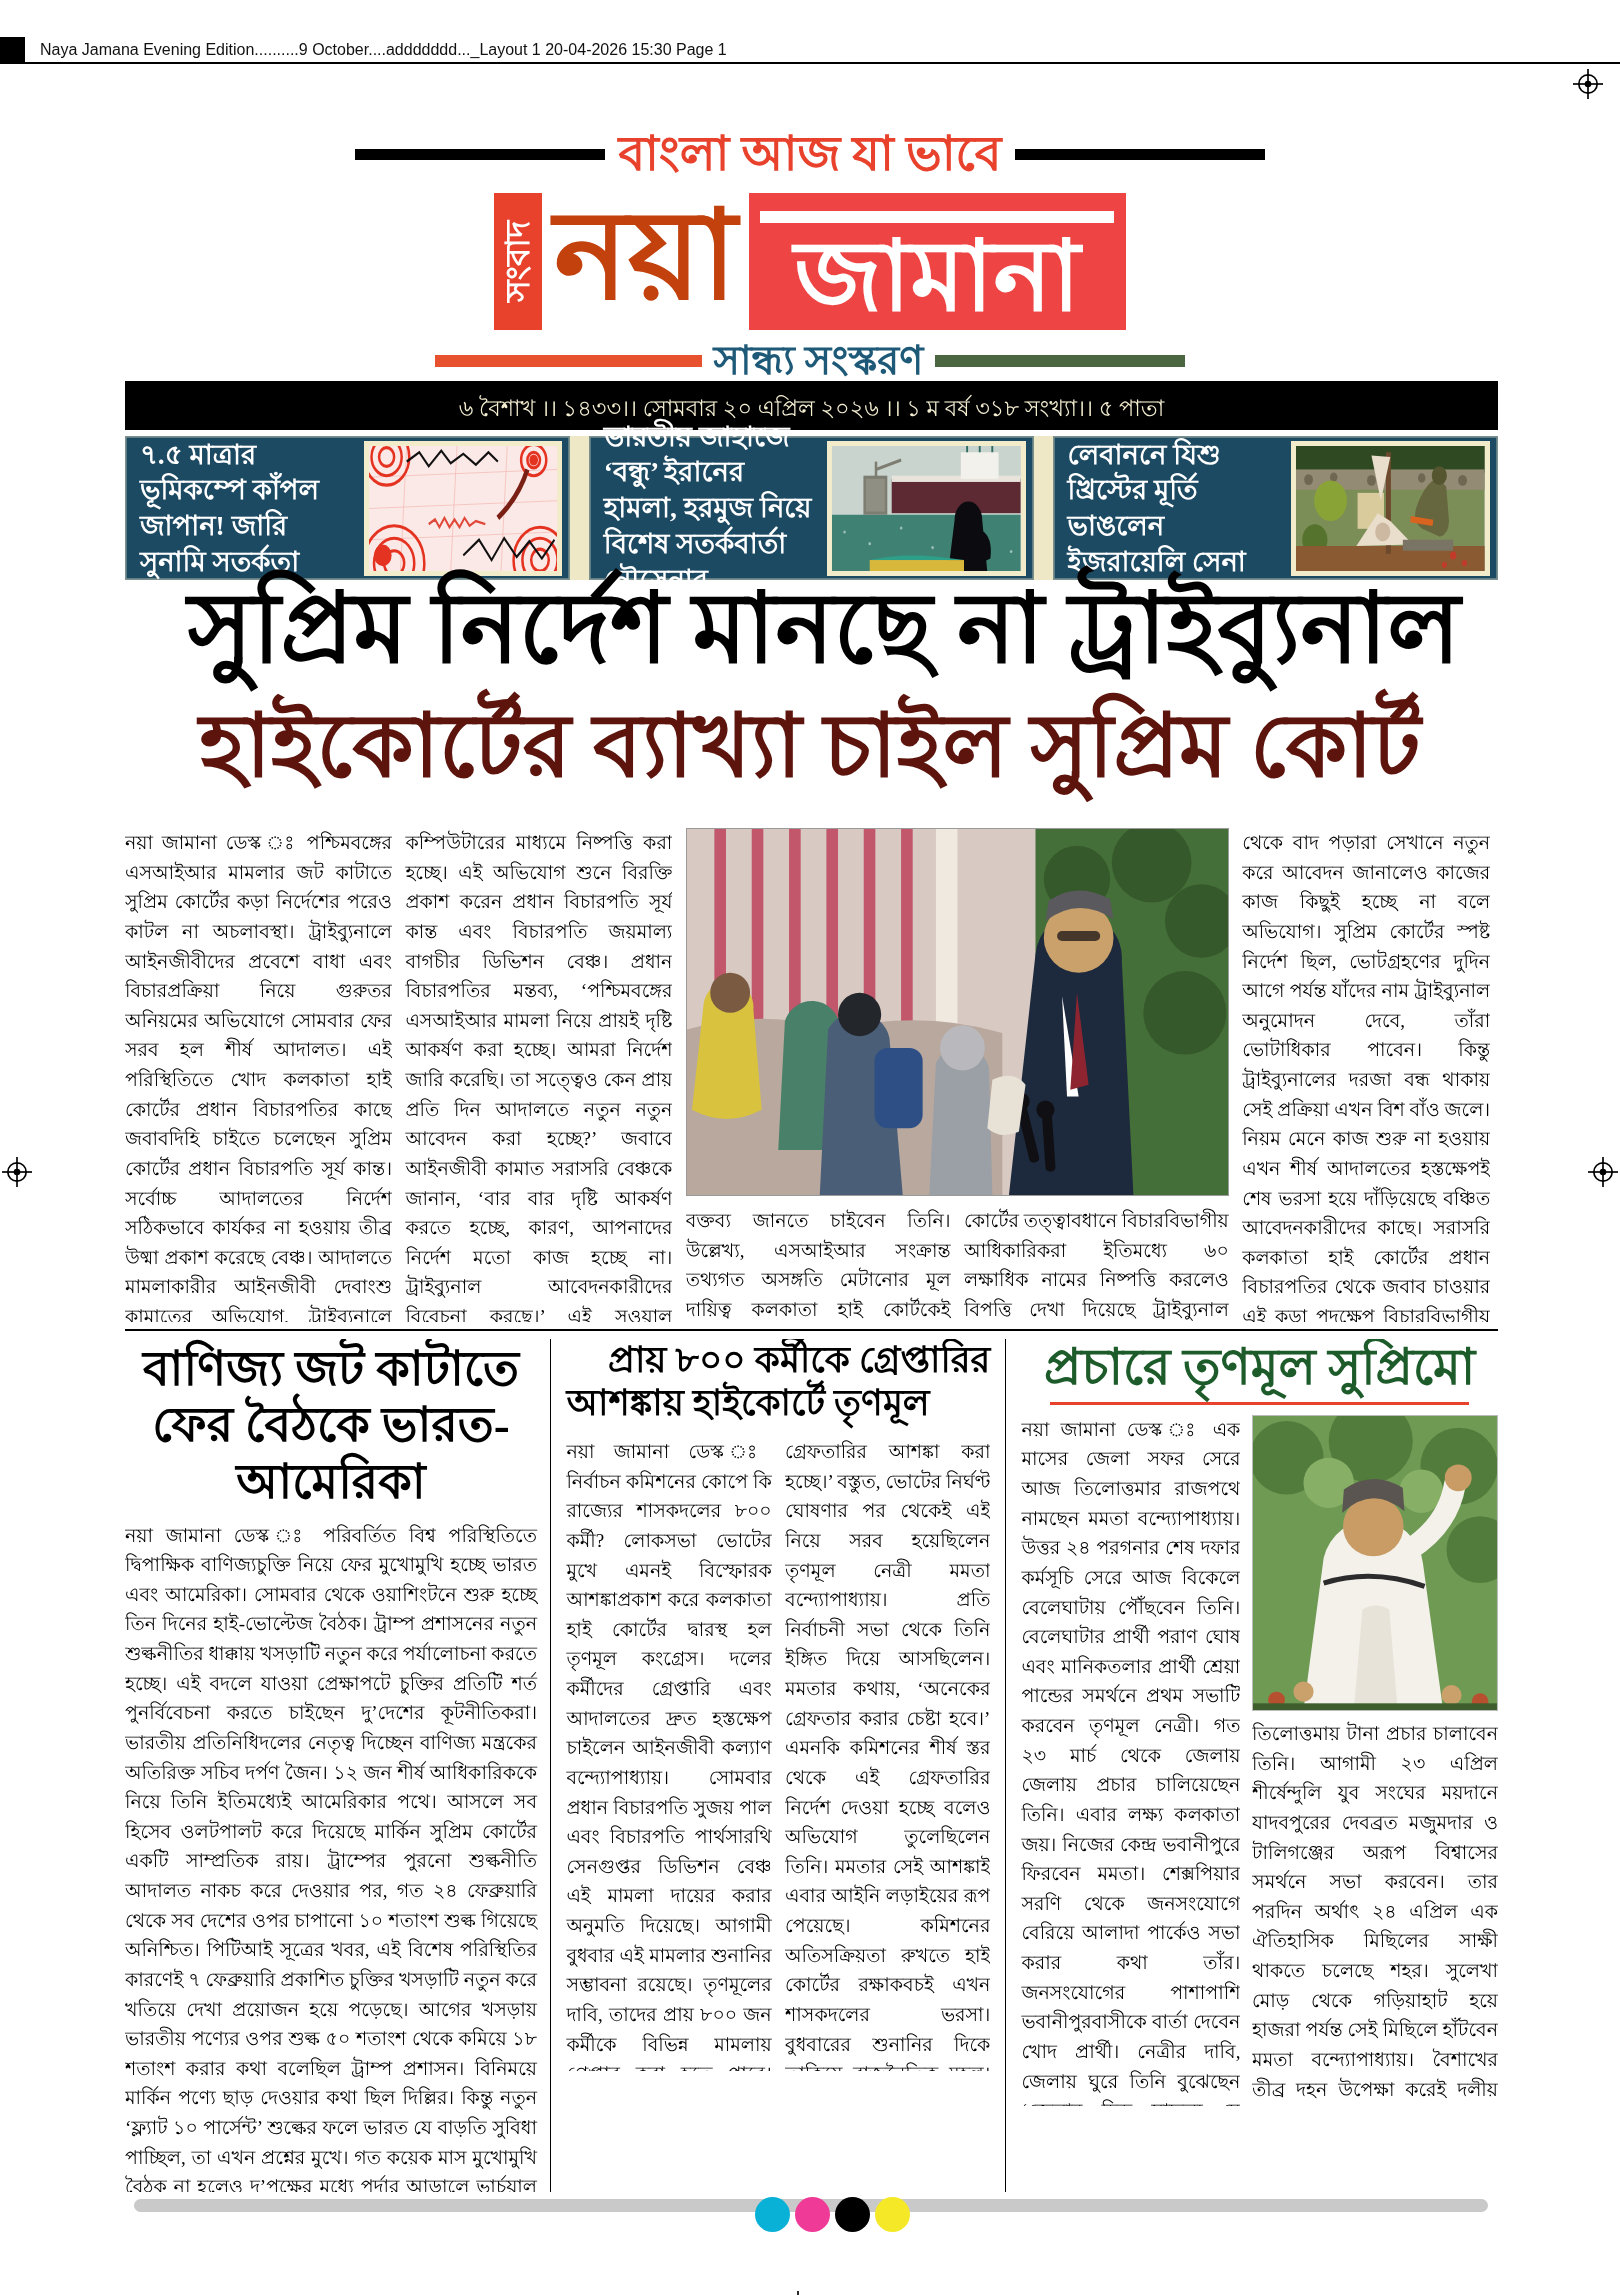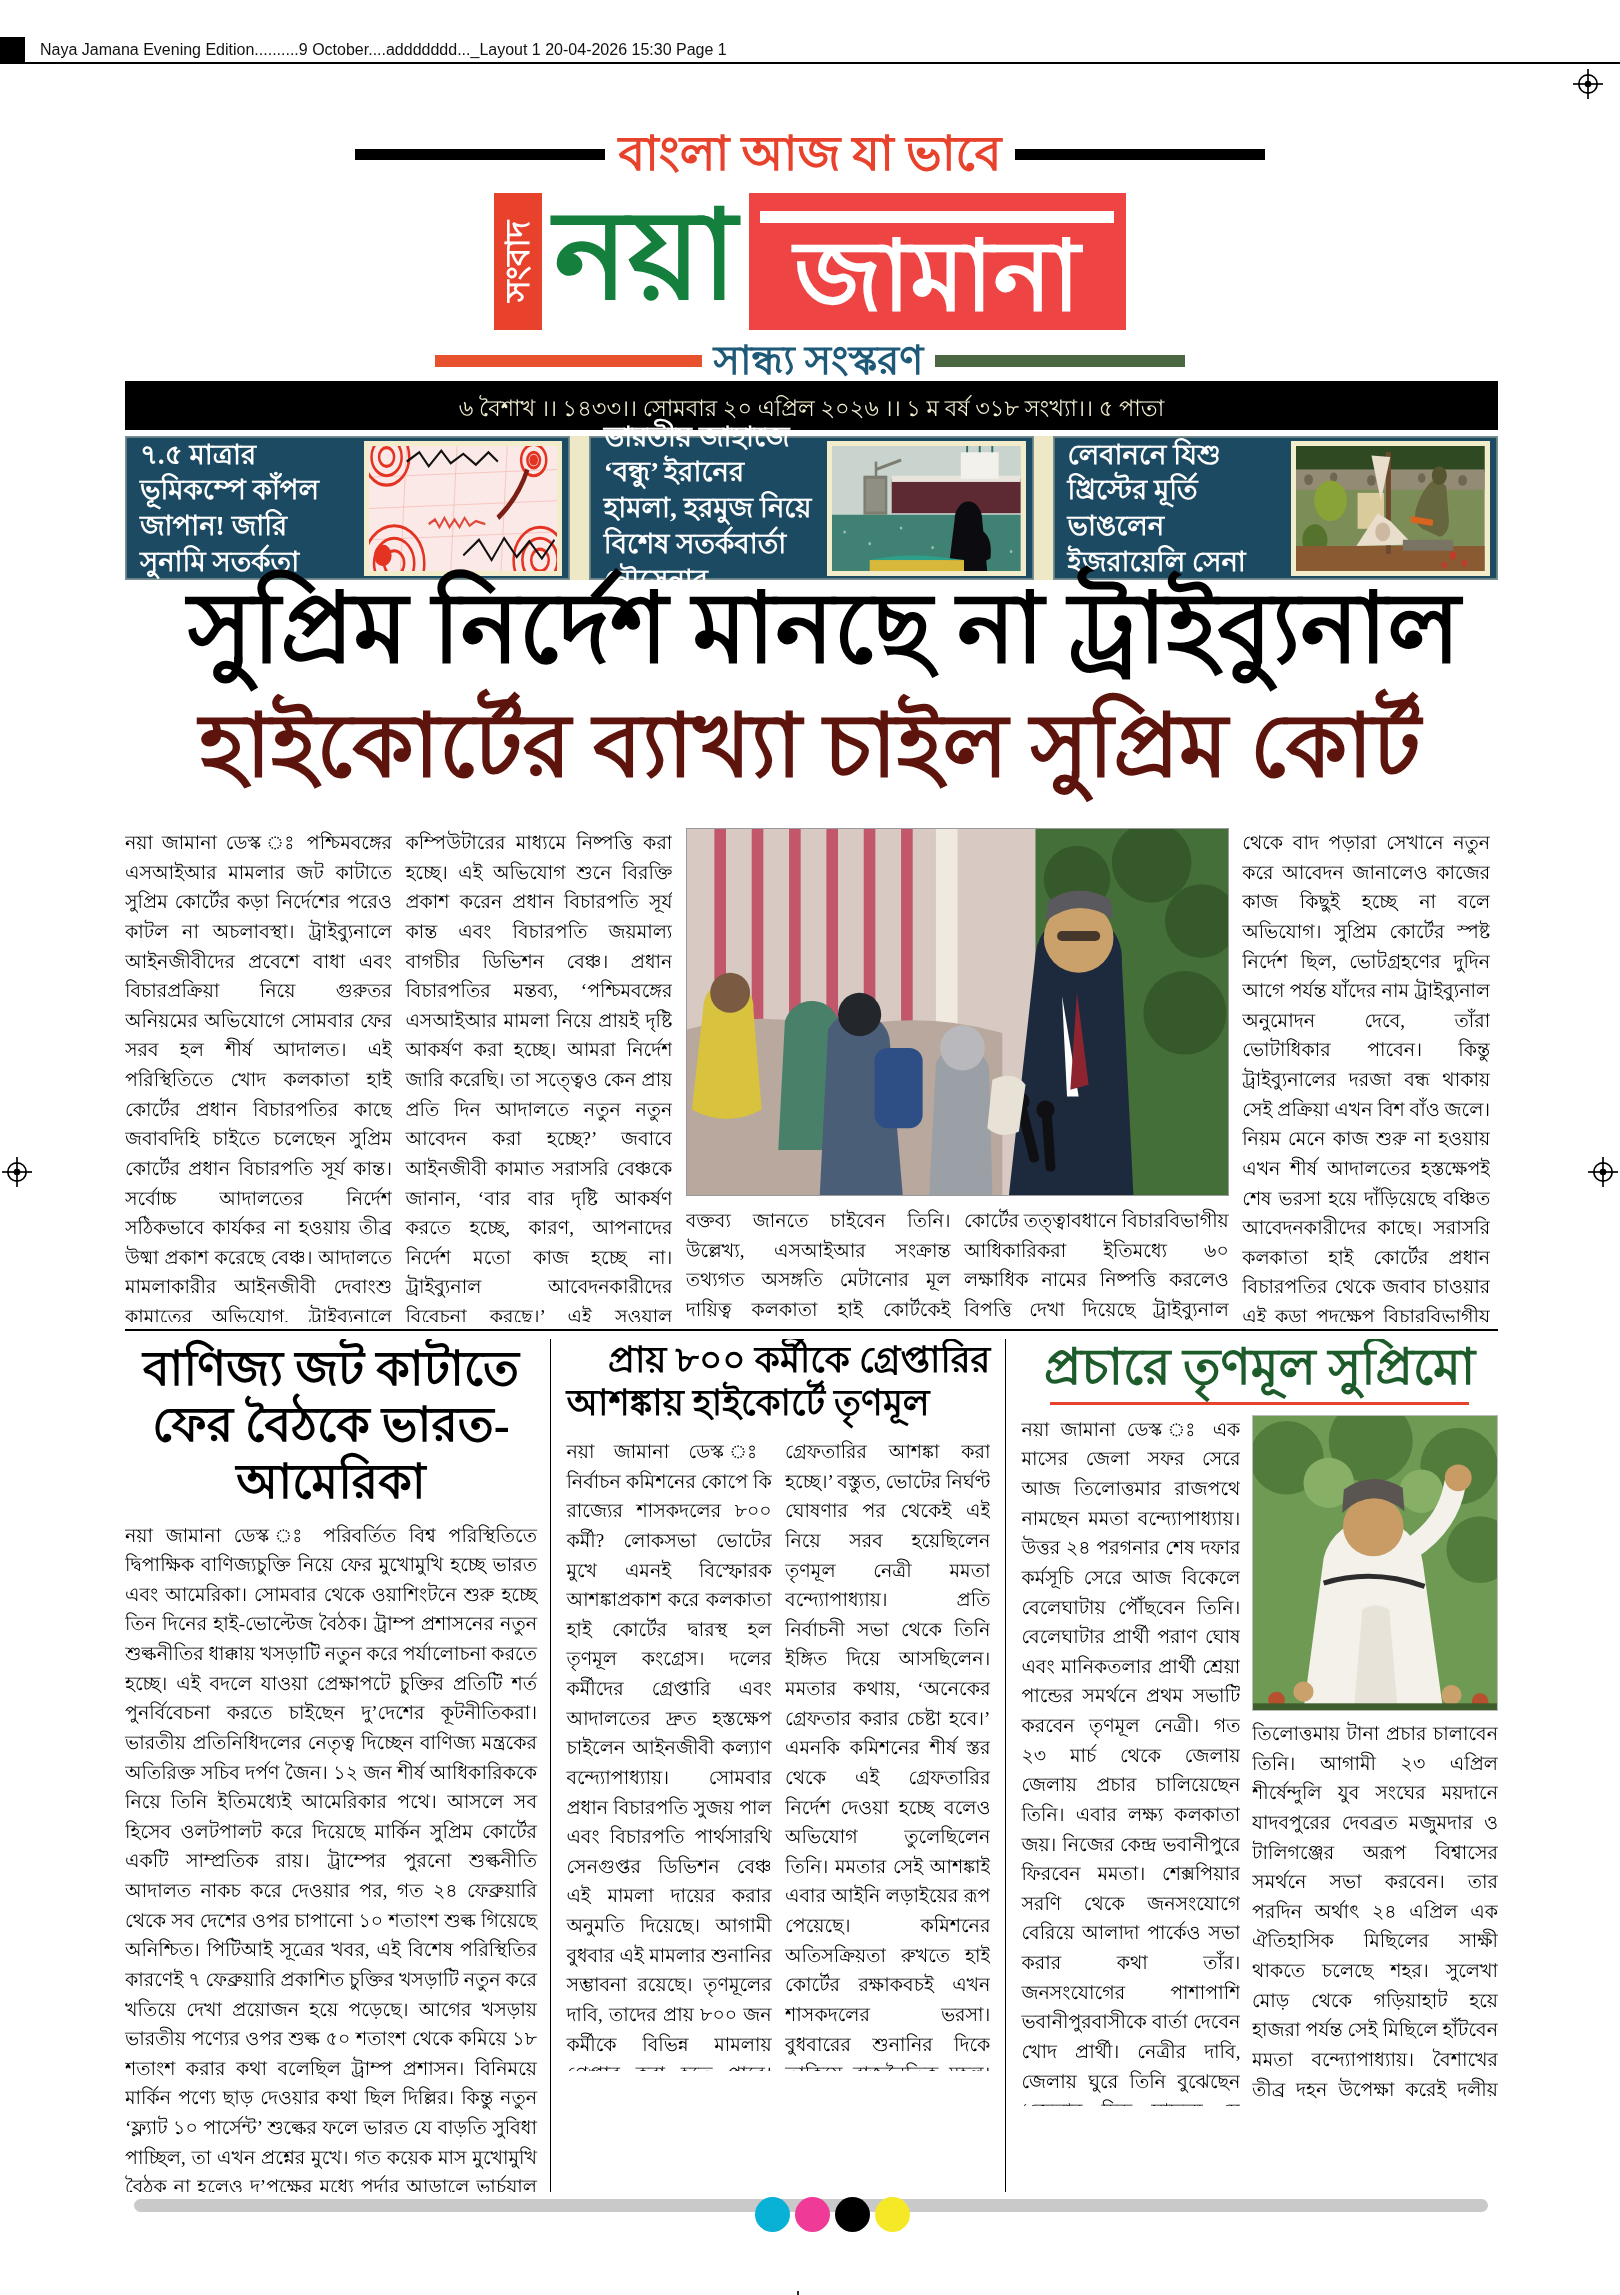--- a/index.html
+++ b/index.html
@@ -14,21 +14,21 @@
   .reg{position:absolute;width:30px;height:30px;}
   .reg svg{display:block;}
   
   .tagline{position:absolute;top:93px;left:0;right:0;display:flex;align-items:center;justify-content:center;gap:13.4px;}
   .tagline .rule{width:250px;height:11px;background:#000;}
   .tagline .txt{font-size:48px;font-weight:bold;color:#e8412c;line-height:1;white-space:nowrap;}
   
   .masthead{position:absolute;top:154px;left:0;right:0;height:140px;display:flex;align-items:center;justify-content:center;gap:11.7px;}
   .vertstrip{width:48px;height:137px;background:#e8412c;color:#fff;display:flex;align-items:center;justify-content:center;
              writing-mode:vertical-rl;transform:rotate(180deg);font-size:33px;font-weight:bold;}
-  .nyaa{font-size:124px;font-weight:bold;line-height:1;color:#15803d;padding-bottom:8.3px;}
+  .nyaa{font-size:124px;font-weight:bold;line-height:1;color:#c2410c;padding-bottom:8.3px;}
   .jamanabox{position:relative;width:377px;height:137px;background:#ef4444;display:flex;align-items:flex-end;justify-content:center;}
   .jamanabox .matra{position:absolute;top:18.4px;left:11.7px;right:11.7px;height:12.5px;background:#fff;}
   .jamanabox .txt{position:relative;color:#fff;font-size:98px;font-weight:bold;line-height:1;padding-bottom:3.3px;}
   
   .edition{position:absolute;top:304px;left:0;right:0;display:flex;align-items:center;justify-content:center;gap:11.7px;}
   .edition .b1{width:267px;height:12.5px;background:#e8512e;}
   .edition .b2{width:250px;height:12.5px;background:#4a6741;}
   .edition .txt{font-size:40px;font-weight:bold;color:#1e5a78;line-height:1;white-space:nowrap;}
   
   .datebar{position:absolute;top:344px;left:125px;right:122px;border-top:9.2px solid #000;background:#000000;

